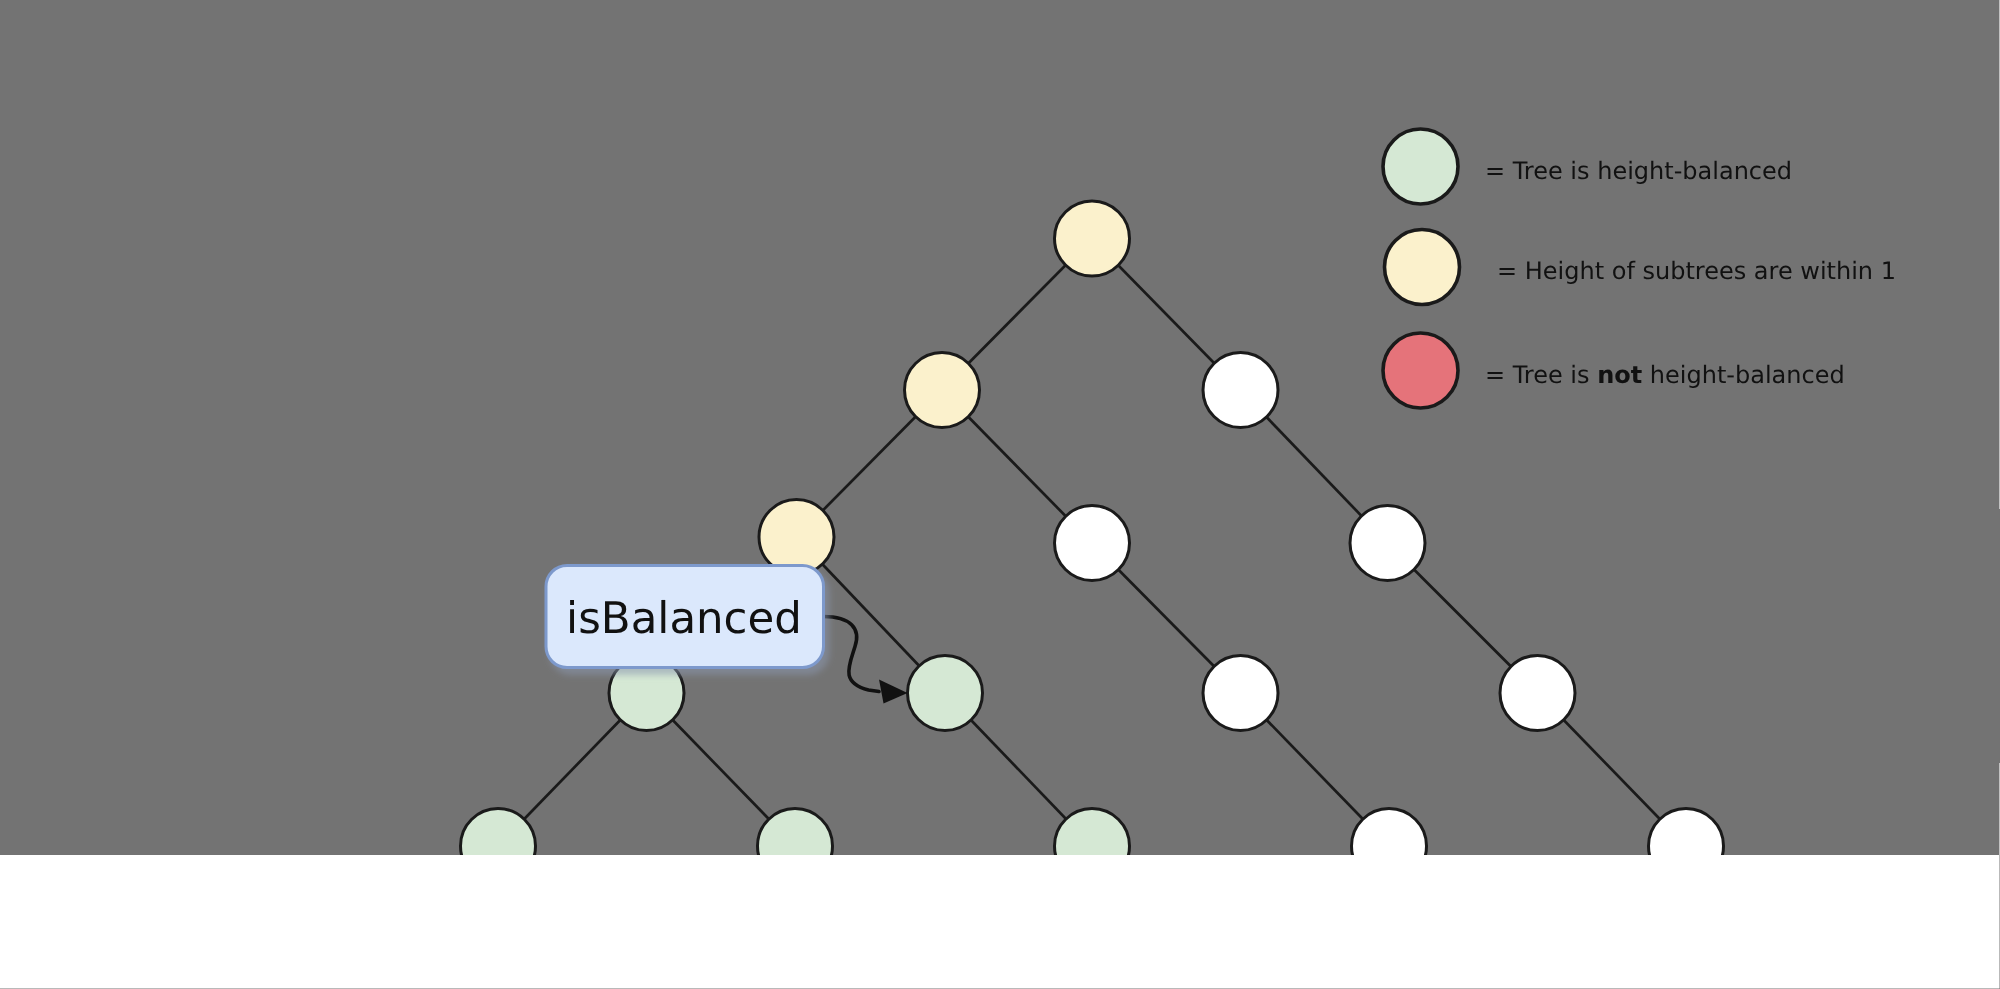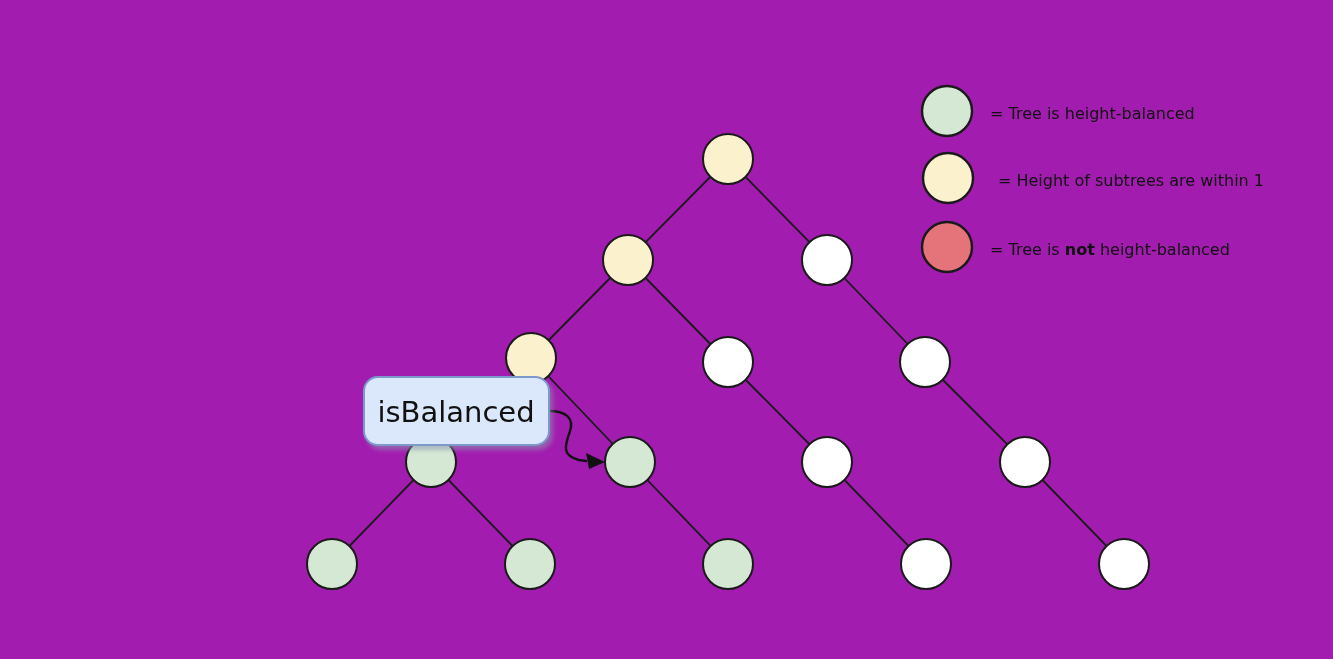--- a/index.html
+++ b/index.html
@@ -4,22 +4,22 @@
 <style>
   html, body {
     margin: 0;
     padding: 0;
     background: #ffffff;
     font-family: "DejaVu Sans", "Liberation Sans", sans-serif;
   }
   .canvas {
     position: relative;
     width: 1333px;
-    height: 659px;
-    background: #a21caf;
+    height: 570px;
+    background: #737373;
     overflow: hidden;
   }
   svg text {
     font-family: "DejaVu Sans", "Liberation Sans", sans-serif;
     fill: #111111;
   }
 </style>
 </head>
 <body>
 

